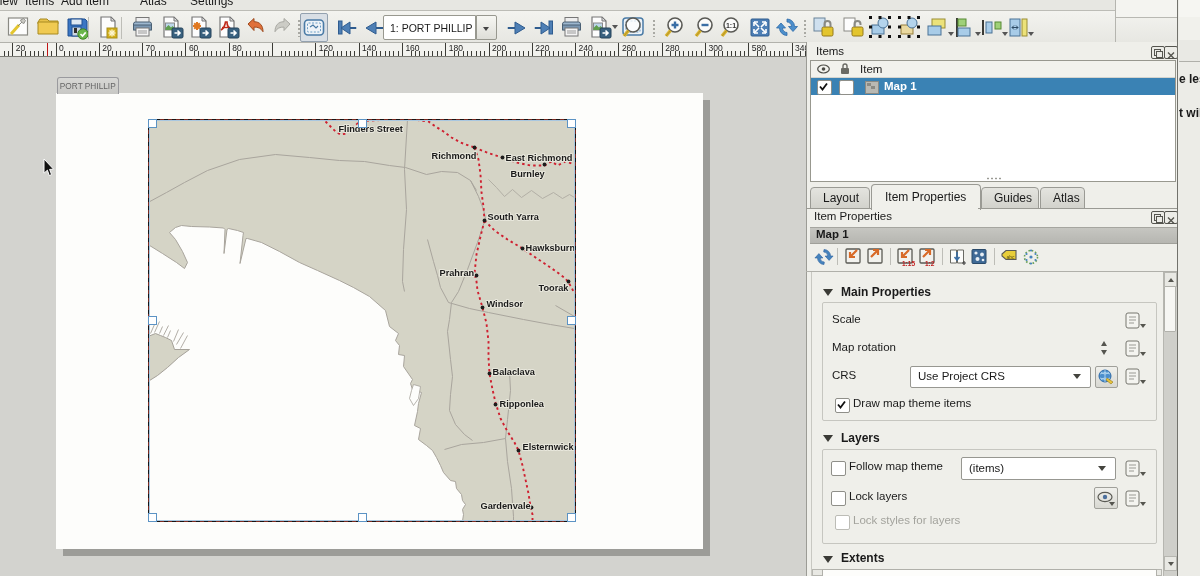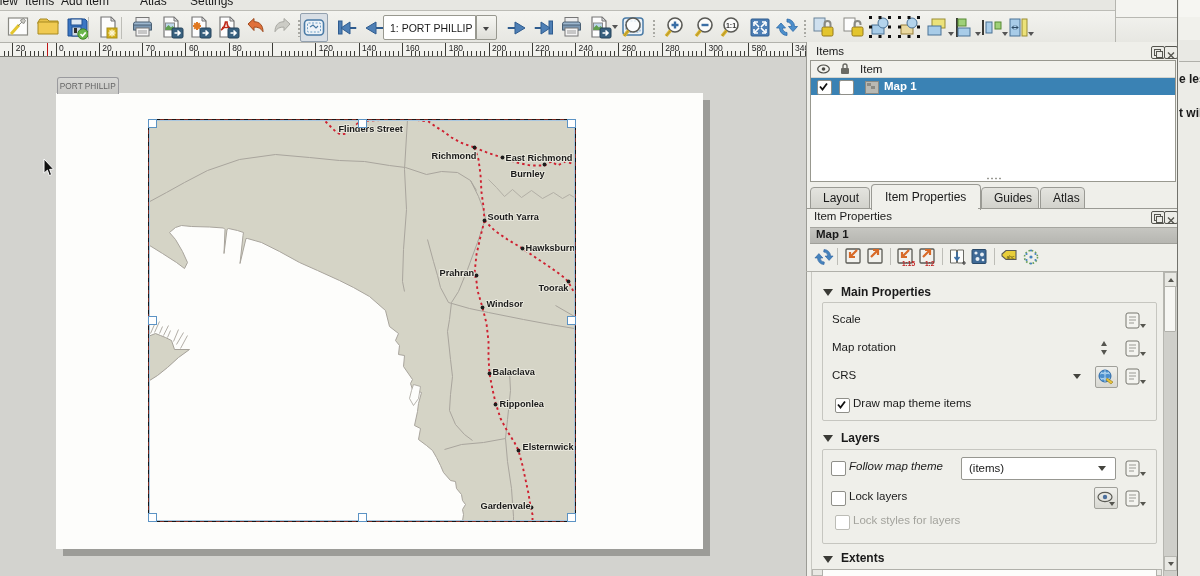--- a/index.html
+++ b/index.html
@@ -655,20 +655,23 @@
     <div class="abs" style="left:1101px;top:350px;width:0;height:0;border-left:3.5px solid transparent;border-right:3.5px solid transparent;border-top:5px solid #55554f;"></div>
     <div class="ovr" style="left:1123px;top:339px;">
       <svg width="24" height="20">
         <rect x="3" y="2" width="13" height="15" rx="2" fill="#f4f4f0" stroke="#76766f"></rect>
       <line x1="6" y1="6" x2="13" y2="6" stroke="#9a9a94"></line>
         <line x1="6" y1="9" x2="13" y2="9" stroke="#9a9a94"></line>
       <line x1="6" y1="12" x2="11" y2="12" stroke="#9a9a94"></line>
       <polygon points="17,13 23,13 20,17" fill="#55554f"></polygon>
       </svg></div>
     <div class="txt" style="left:832px;top:369px;font-size:11.5px;color:#1a1a1a;">CRS</div>
+    <div class="ipt" style="left:910px;top:366px;width:181px;height:22px;box-sizing:border-box;">
+      <span style="position:absolute;left:7px;top:3px;">Use Project CRS</span>
+    </div>
     <div class="abs" style="left:1073px;top:374px;width:0;height:0;border-left:4px solid transparent;border-right:4px solid transparent;border-top:5px solid #44443e;"></div>
     <div class="abs" style="left:1095px;top:366px;width:23px;height:22px;background:linear-gradient(#f0f0ec,#d8d8d2);border:1px solid #a0a09a;border-radius:2px;box-sizing:border-box;">
   <svg width="21" height="20">
         <circle cx="9" cy="9" r="6" fill="#4c8fcc" stroke="#2f6ba8"></circle>
         <path d="M4 7 q5 -3 10 0 M4 11 q5 3 10 0 M9 3 v12 M5 5 q4 4 8 0 M5 13 q4 -4 8 0" stroke="#bfe0f4" stroke-width="0.8" fill="none"></path>
         <polygon points="11,11 17,15 15,17 10,13" fill="#e8c43a" stroke="#96791a" stroke-width="0.6"></polygon>
       </svg></div>
     <div class="ovr" style="left:1123px;top:367px;">
       <svg width="24" height="20">
         <rect x="3" y="2" width="13" height="15" rx="2" fill="#f4f4f0" stroke="#76766f"></rect>
@@ -679,21 +682,21 @@
       </svg></div>
     <div class="cb" style="left:835px;top:398px;"></div>
     <svg class="abs" style="left:835px;top:398px;" width="13" height="13">
       <path d="M3 6.5 l2.5 3 l4.5-6" stroke="#111" stroke-width="1.8" fill="none"></path>
     </svg>
     <div class="txt" style="left:853px;top:397px;font-size:11.5px;color:#1a1a1a;">Draw map theme items</div>
     <div class="abs" style="left:823px;top:435px;width:0;height:0;border-left:5px solid transparent;border-right:5px solid transparent;border-top:7px solid #3a3a35;"></div>
     <div class="txt" style="left:841px;top:431px;font-size:12px;font-weight:bold;color:#1a1a1a;">Layers</div>
     <div class="abs" style="left:822px;top:449px;width:335px;height:95px;border:1px solid #c6c6c0;border-radius:2px;box-sizing:border-box;"></div>
     <div class="cb" style="left:831px;top:461px;"></div>
-    <div class="txt" style="left:849px;top:460px;font-size:11.5px;color:#1a1a1a;font-style:italic;">Follow map theme</div>
+    <div class="txt" style="left:849px;top:460px;font-size:11.5px;color:#1a1a1a;">Follow map theme</div>
     <div class="ipt" style="left:961px;top:457px;width:155px;height:23px;box-sizing:border-box;">
       <span style="position:absolute;left:7px;top:4px;">(items)</span>
     </div>
     <div class="abs" style="left:1098px;top:466px;width:0;height:0;border-left:4px solid transparent;border-right:4px solid transparent;border-top:5px solid #44443e;"></div>
     <div class="ovr" style="left:1123px;top:459px;">
       <svg width="24" height="20">
         <rect x="3" y="2" width="13" height="15" rx="2" fill="#f4f4f0" stroke="#76766f"></rect>
       <line x1="6" y1="6" x2="13" y2="6" stroke="#9a9a94"></line>
         <line x1="6" y1="9" x2="13" y2="9" stroke="#9a9a94"></line>
       <line x1="6" y1="12" x2="11" y2="12" stroke="#9a9a94"></line>

